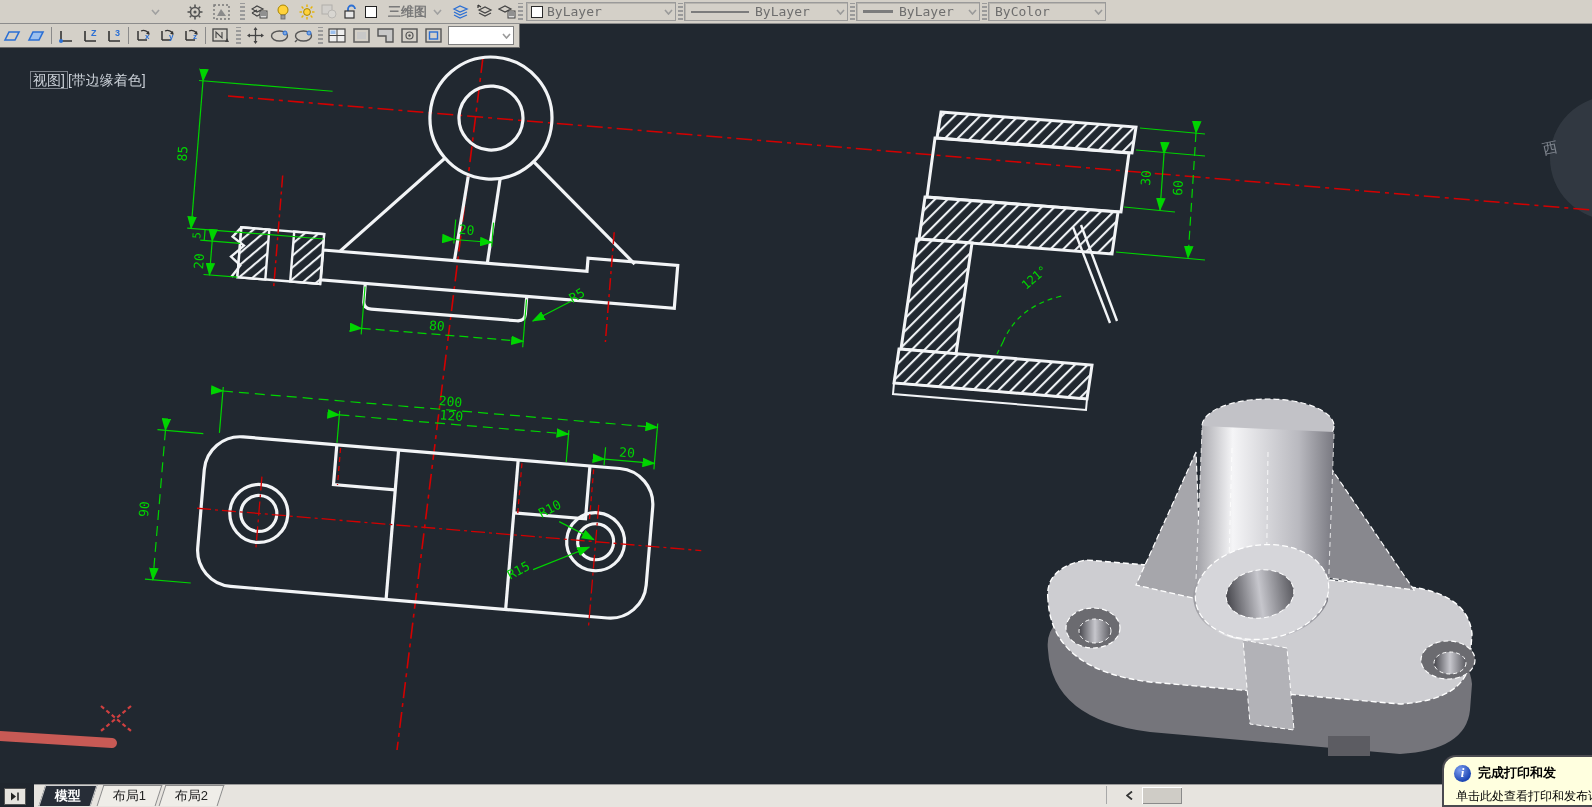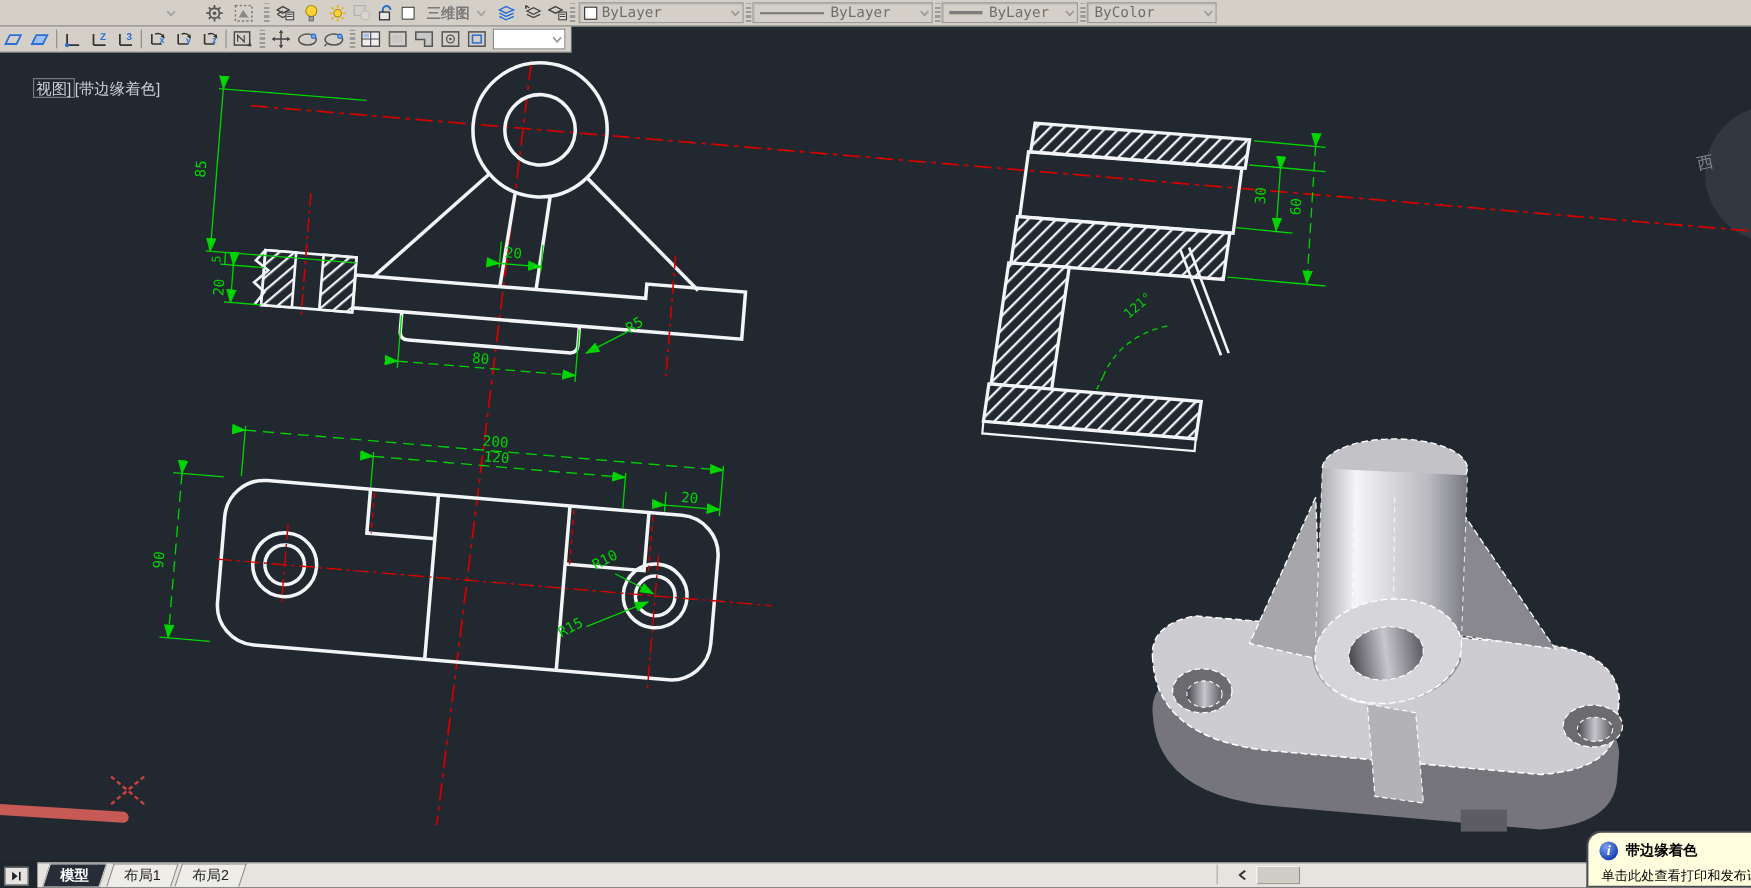--- a/index.html
+++ b/index.html
@@ -538,16 +538,16 @@
     <svg width="7" height="9">
         <path d="M6,0.5 L1,4.5 L6,8.5" fill="none" stroke="#333" stroke-width="1.8"></path>
       </svg>
   </div>
   <div id="sbthumb"></div>
 </div>
 
 <div id="balloon">
   <div class="row">
     <div class="info">i</div>
-    <div class="title">带边缘着色</div>
+    <div class="title">完成打印和发</div>
   </div>
   <div class="body">单击此处查看打印和发布详细信息</div>
 </div>
 
 </body></html>

